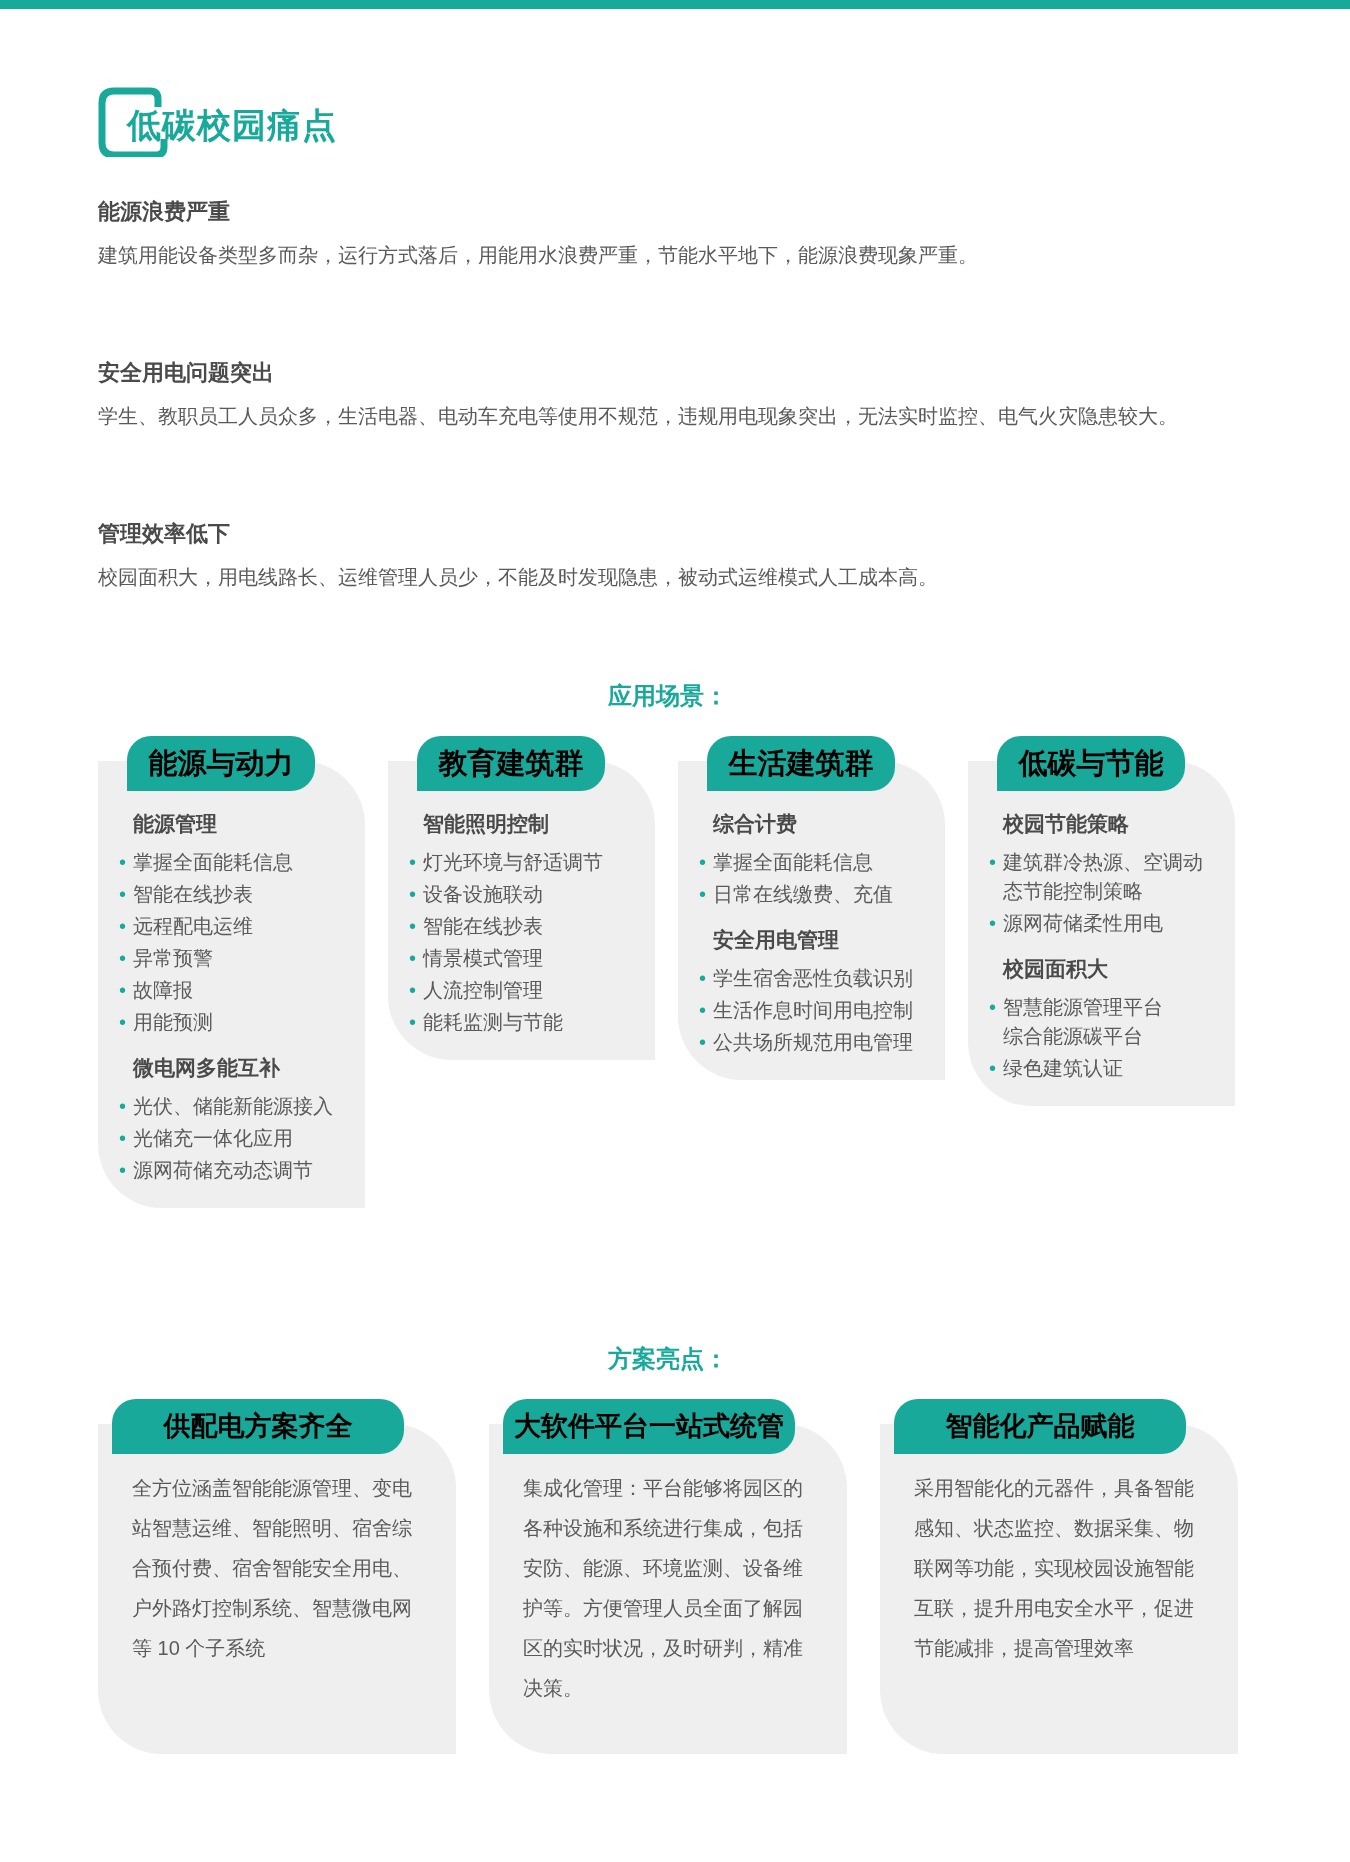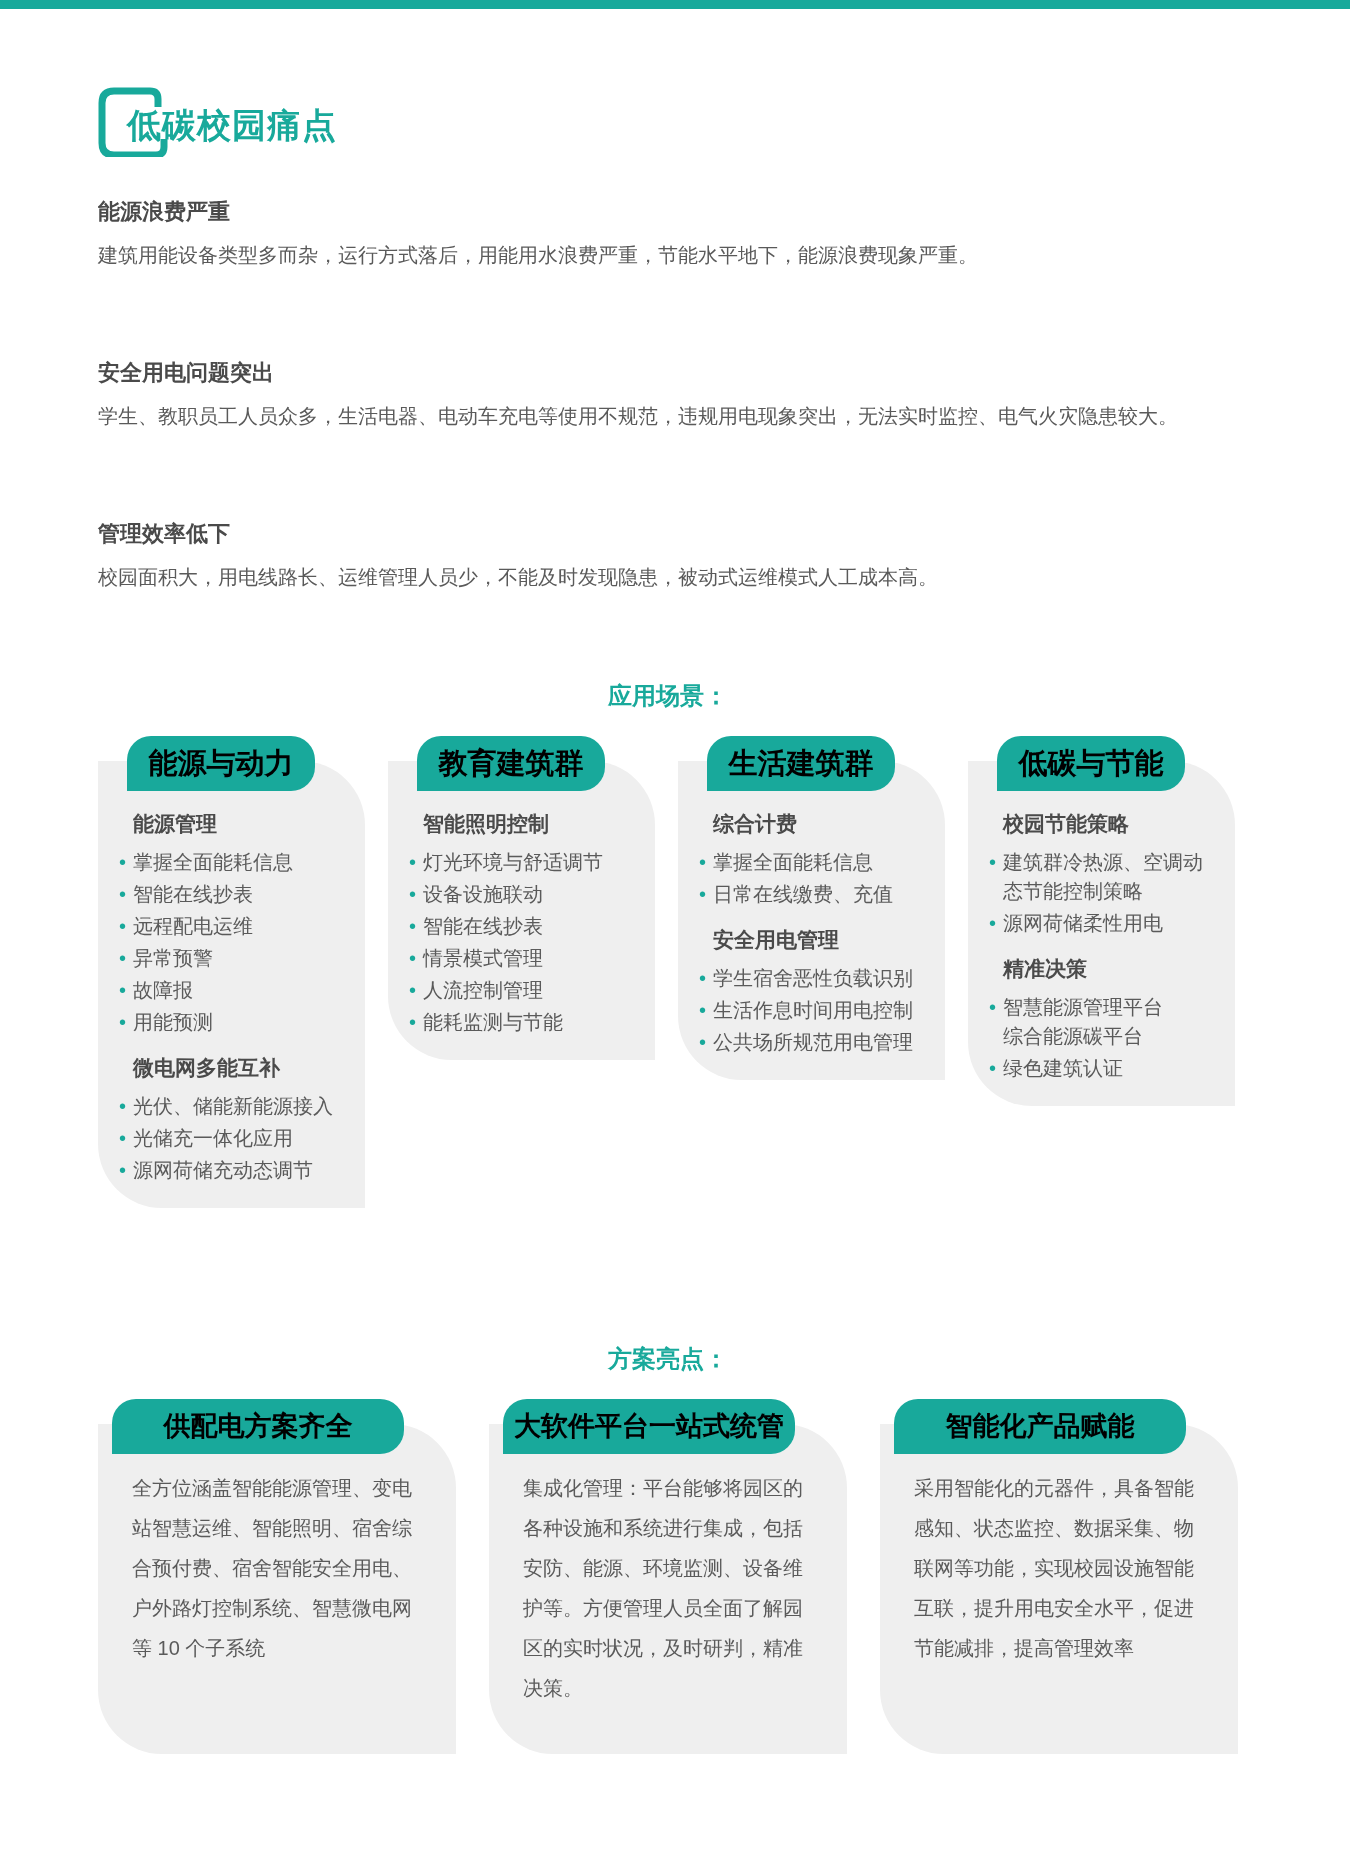--- a/index.html
+++ b/index.html
@@ -160,21 +160,21 @@
       <div class="ribbon">低碳与节能</div>
       <div class="panel">
         <div class="group">
           <h4 class="group-title">校园节能策略</h4>
           <ul class="bullets">
               <li>建筑群冷热源、空调动态节能控制策略</li>
               <li>源网荷储柔性用电</li>
             </ul>
         </div>
         <div class="group">
-          <h4 class="group-title">精准决策</h4>
+          <h4 class="group-title">校园面积大</h4>
           <ul class="bullets">
               <li>智慧能源管理平台
 综合能源碳平台</li>
               <li>绿色建筑认证</li>
             </ul>
         </div>
       </div>
     </div>
 
   </div>

